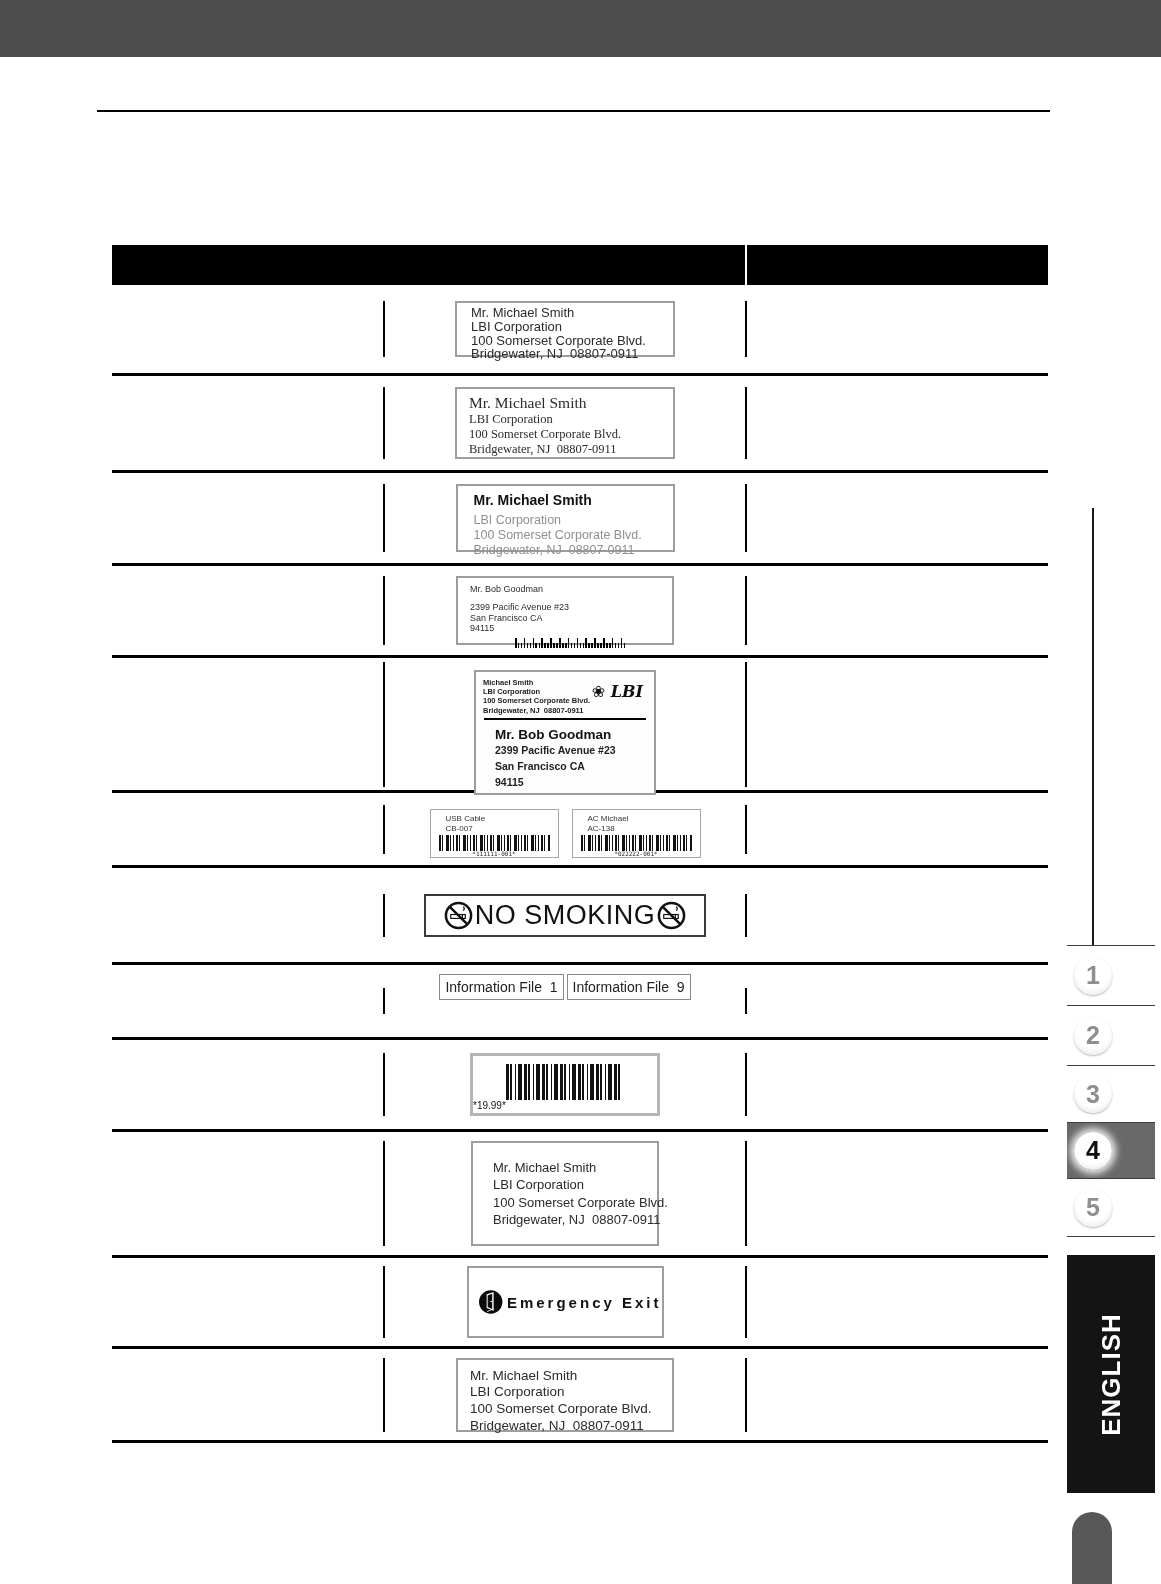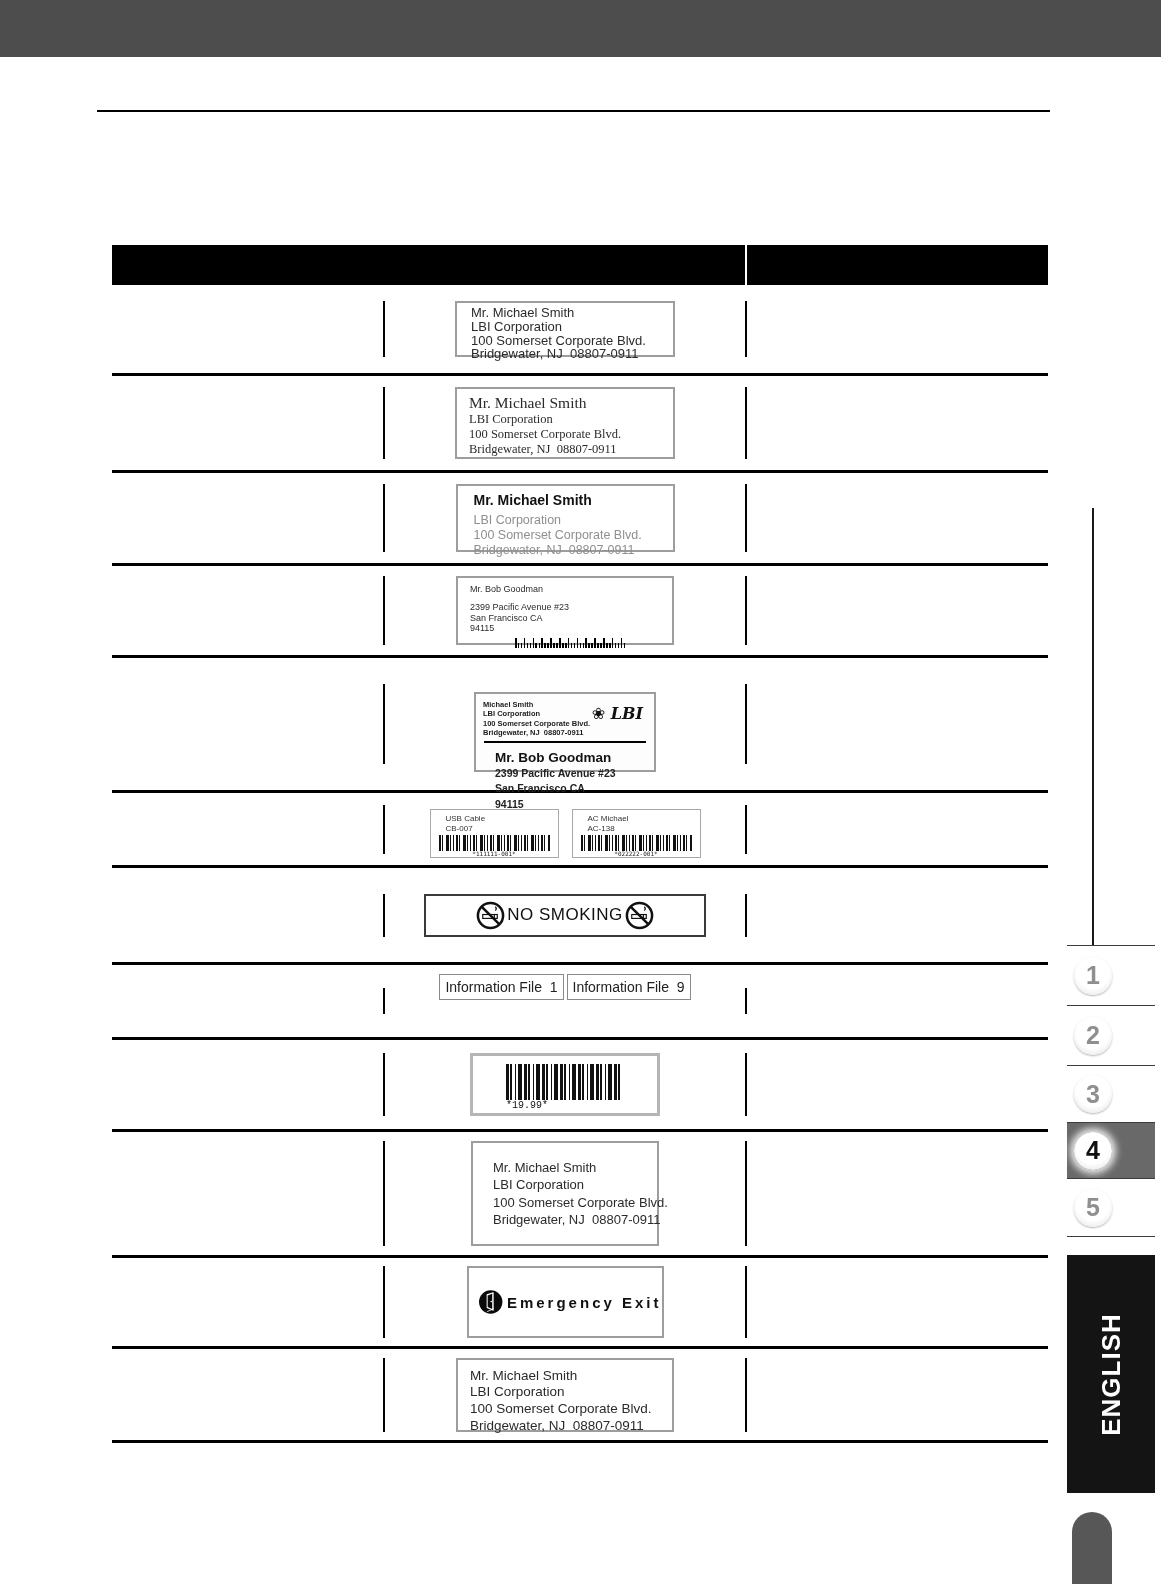--- a/index.html
+++ b/index.html
@@ -33,46 +33,46 @@
   .lab-postnet { width:218px; height:69px; padding:6px 0 0 12px; font-size:9px; line-height:1.2; }
   .lab-postnet .nm { margin-bottom:7px; }
   .postnet { width:112px; height:10px; margin:4px auto 0 auto;
     background-image:
       repeating-linear-gradient(90deg,#000 0 1.6px,transparent 1.6px 8.8px),
       repeating-linear-gradient(90deg,transparent 0 2.9px,#000 2.9px 4.5px,transparent 4.5px 6.1px,#000 6.1px 7.5px,transparent 7.5px 8.8px);
     background-size:100% 100%, 100% 52%;
     background-position:0 0, 0 100%;
     background-repeat:no-repeat, no-repeat; }
 
-  .lab-ship { width:182px; height:80px; padding:6px 7px 0 7px; background:#fdfdfd; }
+  .lab-ship { width:182px; height:125px; padding:6px 7px 0 7px; background:#fdfdfd; }
   .ship-top { display:flex; justify-content:space-between; }
   .ship-sender { font-size:7.5px; font-weight:bold; line-height:1.25; color:#1c1c1c; }
   .ship-logo { font-family:"DejaVu Serif", serif; font-weight:bold; font-style:italic; font-size:16px; color:#111; margin:4px 4px 0 0; }
   .ship-hr { height:2px; background:#000; margin:3px 1px 0 1px; }
   .ship-name { font-size:13.5px; font-weight:bold; margin:7px 0 1px 12px; color:#111; }
   .ship-line { font-size:10.5px; font-weight:bold; line-height:1.5; margin-left:12px; color:#222; }
 
   .assets { display:flex; gap:13px; transform:translateY(4px); }
   .lab-asset { width:129px; height:49px; border:1px solid #a8a8a8; padding-top:4px; }
   .lab-asset .t { font-size:8px; line-height:1.3; margin-left:15px; color:#333; }
   .bc39 { height:16px; margin:1px 8px 0 8px;
     background:repeating-linear-gradient(90deg,#111 0 2px,#fff 2px 3px,#111 3px 4px,#fff 4px 7px,#111 7px 10px,#fff 10px 11px,#111 11px 12px,#fff 12px 14px,#111 14px 15px,#fff 15px 17px); }
   .bc-read { font-family:"DejaVu Sans Mono", monospace; font-size:6px; text-align:center; color:#222; line-height:1; }
 
   .lab-nosmoke { width:282px; height:43px; border:2px solid #3a3a3a; display:flex; align-items:center; justify-content:center; }
-  .lab-nosmoke .txt { font-size:17px; letter-spacing:0.5px; color:#111; margin:0 1px; }
+  .lab-nosmoke .txt { font-size:27px; letter-spacing:0.5px; color:#111; margin:0 1px; }
   .ns-ico { width:31px; height:31px; flex:0 0 auto; }
 
   .files { display:flex; gap:3px; transform:translateY(-14px); }
   .lab-file { height:24px; border:1px solid #8a8a8a; font-size:14px; color:#222; display:flex; align-items:center; padding:12px 5px; }
 
   .lab-price { width:190px; height:63px; border:3px solid #b5b5b5; }
   .lab-price .bc { width:116px; height:36px; margin:8px 0 0 33px;
     background:repeating-linear-gradient(90deg,#111 0 3px,#fff 3px 4px,#111 4px 6px,#fff 6px 9px,#111 9px 10px,#fff 10px 12px,#111 12px 16px,#fff 16px 18px); }
-  .lab-price .bc-txt { font-family:Liberation Mono, monospace; font-size:10px; margin-left:33px; line-height:1.1; color:#111; }
+  .lab-price .bc-txt { font-family:Liberation Sans, sans-serif; font-size:10px; line-height:1.1; color:#111; }
 
   .lab-addr4 { width:188px; height:105px; padding-left:20px; display:flex; flex-direction:column; justify-content:center; font-size:13px; line-height:1.32; }
 
   .lab-exit { width:197px; height:72px; display:flex; align-items:center; padding-left:9px; }
   .exit-txt { font-size:15px; font-weight:bold; letter-spacing:3px; color:#111; margin-left:4px; white-space:nowrap; }
 
   .lab-addr5 { width:218px; height:74px; padding:8px 0 0 12px; font-size:13.5px; line-height:1.25; }
 
   
   .vrule { position:absolute; left:1092px; top:508px; width:2px; height:437px; background:#1a1a1a; }

